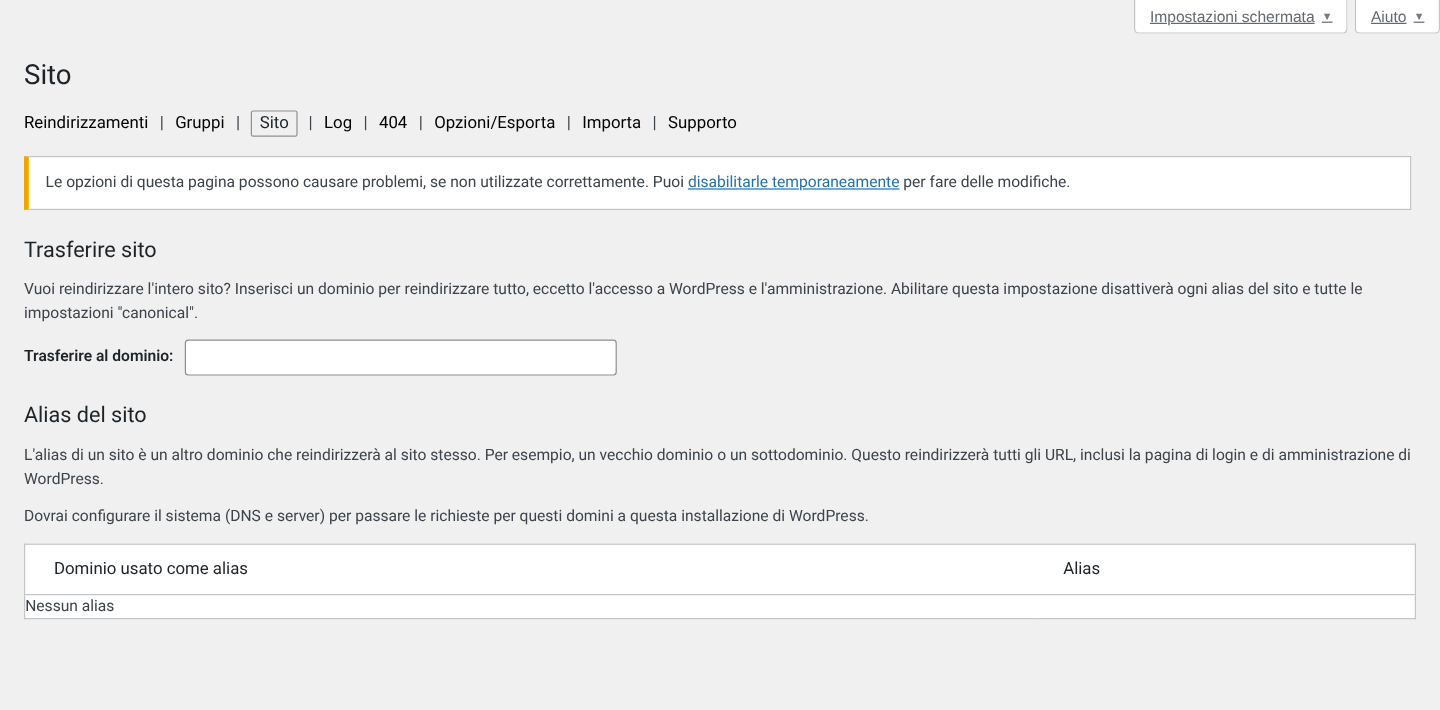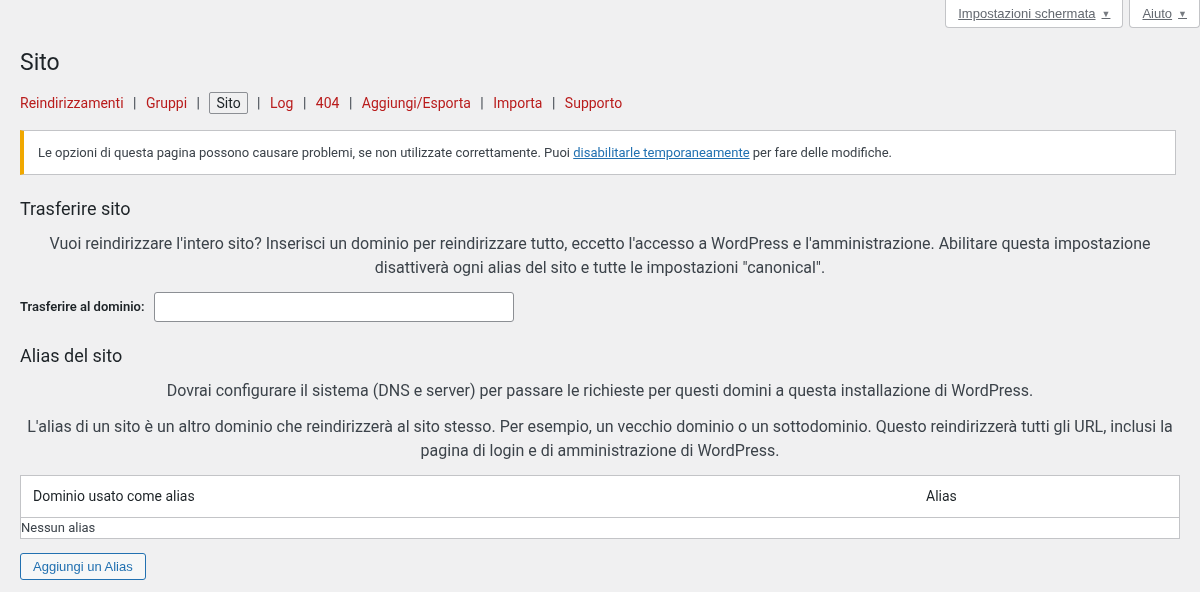--- a/index.html
+++ b/index.html
@@ -45,21 +45,21 @@
       font-size: 23px;
       font-weight: 400;
       margin: 8px 0 12px 0;
       color: #1d2327;
     }
     .tabs {
       margin-bottom: 16px;
       font-size: 14px;
     }
     .tabs a {
-      color: #b91c1c;
+      color: #000000;
       text-decoration: none;
     }
     .tabs .sep {
       color: #3c434a;
       margin: 0 6px;
     }
     .tabs .active {
       color: #1d2327;
       border: 1px solid #8c8f94;
       padding: 2px 6px;
@@ -78,24 +78,23 @@
       color: #2271b1;
       text-decoration: underline;
     }
     h2.section-title {
       font-size: 18px;
       font-weight: 400;
       color: #1d2327;
       margin: 20px 0 10px 0;
     }
     p.desc {
-      font-size: 16px;
+      font-size: 13px;
       margin-bottom: 12px;
       color: #3c434a;
-      text-align: center;
     }
     .form-row {
       display: flex;
       align-items: center;
       gap: 10px;
       margin-bottom: 20px;
     }
     .form-row label {
       font-weight: 600;
       color: #1d2327;
@@ -114,21 +113,21 @@
     table.alias-table {
       width: 100%;
       border-collapse: collapse;
       background: #fff;
       border: 1px solid #c3c4c7;
       margin-bottom: 14px;
     }
     table.alias-table th {
       text-align: left;
       font-weight: 400;
-      padding: 10px 12px;
+      padding: 10px 24px;
       font-size: 14px;
       color: #1d2327;
       border-bottom: 1px solid #c3c4c7;
     }
     table.alias-table td {
       padding: 0;
       font-size: 13px;
       color: #3c434a;
     }
     .button-secondary {
@@ -162,52 +161,51 @@
     <a href="#">Reindirizzamenti</a>
     <span class="sep">|</span>
     <a href="#">Gruppi</a>
     <span class="sep">|</span>
     <span class="active">Sito</span>
     <span class="sep">|</span>
     <a href="#">Log</a>
     <span class="sep">|</span>
     <a href="#">404</a>
     <span class="sep">|</span>
-    <a href="#">Aggiungi/Esporta</a>
+    <a href="#">Opzioni/Esporta</a>
     <span class="sep">|</span>
     <a href="#">Importa</a>
     <span class="sep">|</span>
     <a href="#">Supporto</a>
   </div>
 
   <div class="notice">
     <span>Le opzioni di questa pagina possono causare problemi, se non utilizzate correttamente. Puoi </span><a href="#">disabilitarle temporaneamente</a><span> per fare delle modifiche.</span>
   </div>
 
   <h2 class="section-title">Trasferire sito</h2>
   <p class="desc">Vuoi reindirizzare l'intero sito? Inserisci un dominio per reindirizzare tutto, eccetto l'accesso a WordPress e l'amministrazione. Abilitare questa impostazione disattiverà ogni alias del sito e tutte le impostazioni "canonical".</p>
   <div class="form-row">
     <label>Trasferire al dominio:</label>
     <input type="text" value="" style="">
   </div>
 
   <h2 class="section-title">Alias del sito</h2>
+  <p class="desc">L'alias di un sito è un altro dominio che reindirizzerà al sito stesso. Per esempio, un vecchio dominio o un sottodominio. Questo reindirizzerà tutti gli URL, inclusi la pagina di login e di amministrazione di WordPress.</p>
   <p class="desc">Dovrai configurare il sistema (DNS e server) per passare le richieste per questi domini a questa installazione di WordPress.</p>
-  <p class="desc">L'alias di un sito è un altro dominio che reindirizzerà al sito stesso. Per esempio, un vecchio dominio o un sottodominio. Questo reindirizzerà tutti gli URL, inclusi la pagina di login e di amministrazione di WordPress.</p>
 
   <table class="alias-table">
     <thead>
       <tr>
         <th>Dominio usato come alias</th>
         <th>Alias</th>
       </tr>
     </thead>
     <tbody>
       <tr>
         <td colspan="2">Nessun alias</td>
       </tr>
     </tbody>
   </table>
 
-  <button class="button-secondary">Aggiungi un Alias</button>
 
   
 </div>
 
 </body></html>

